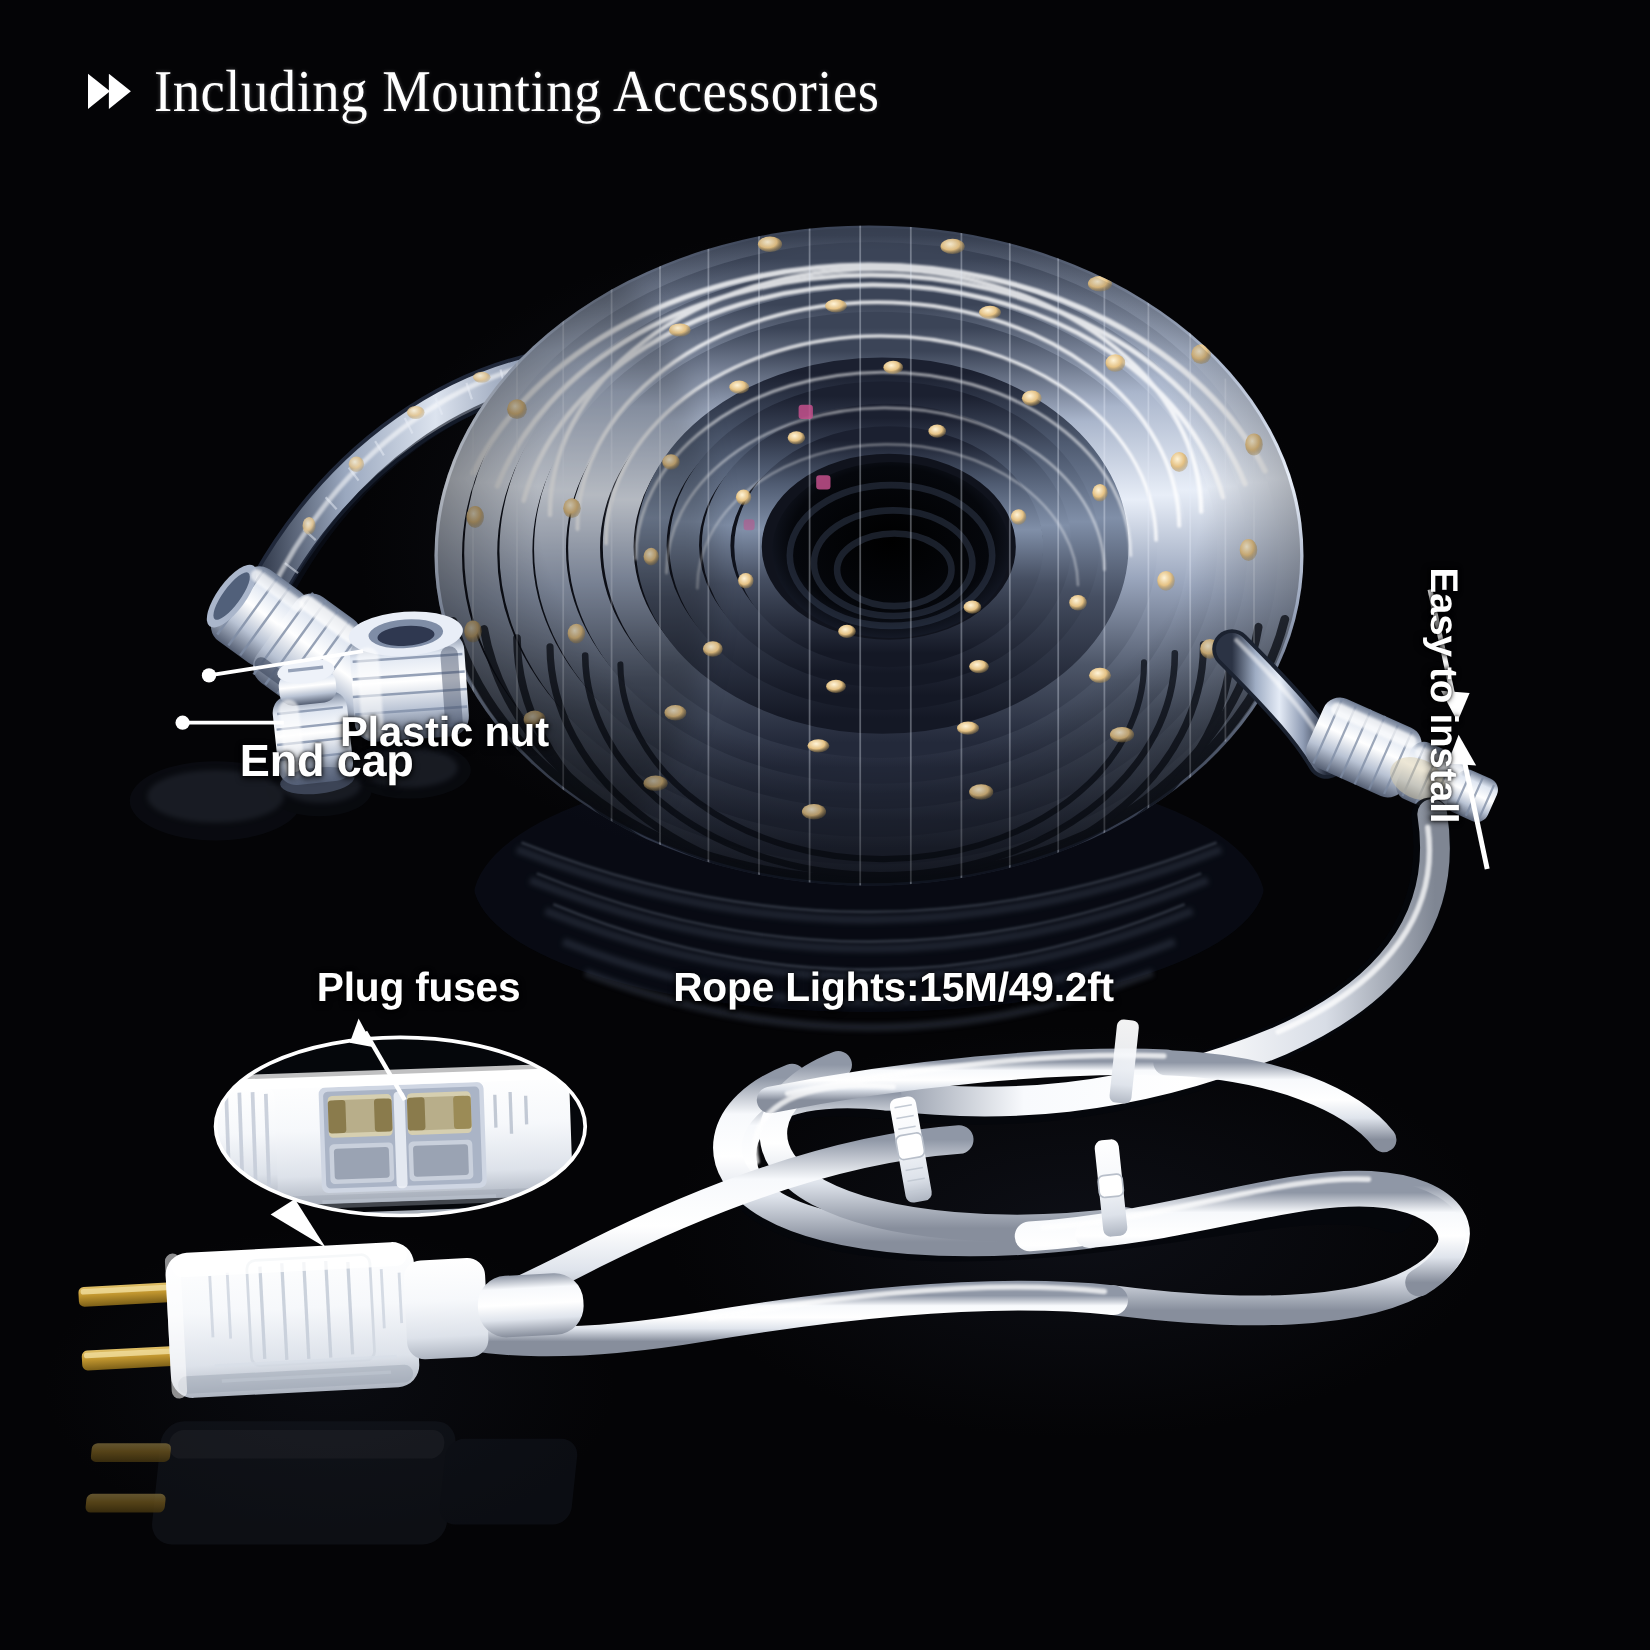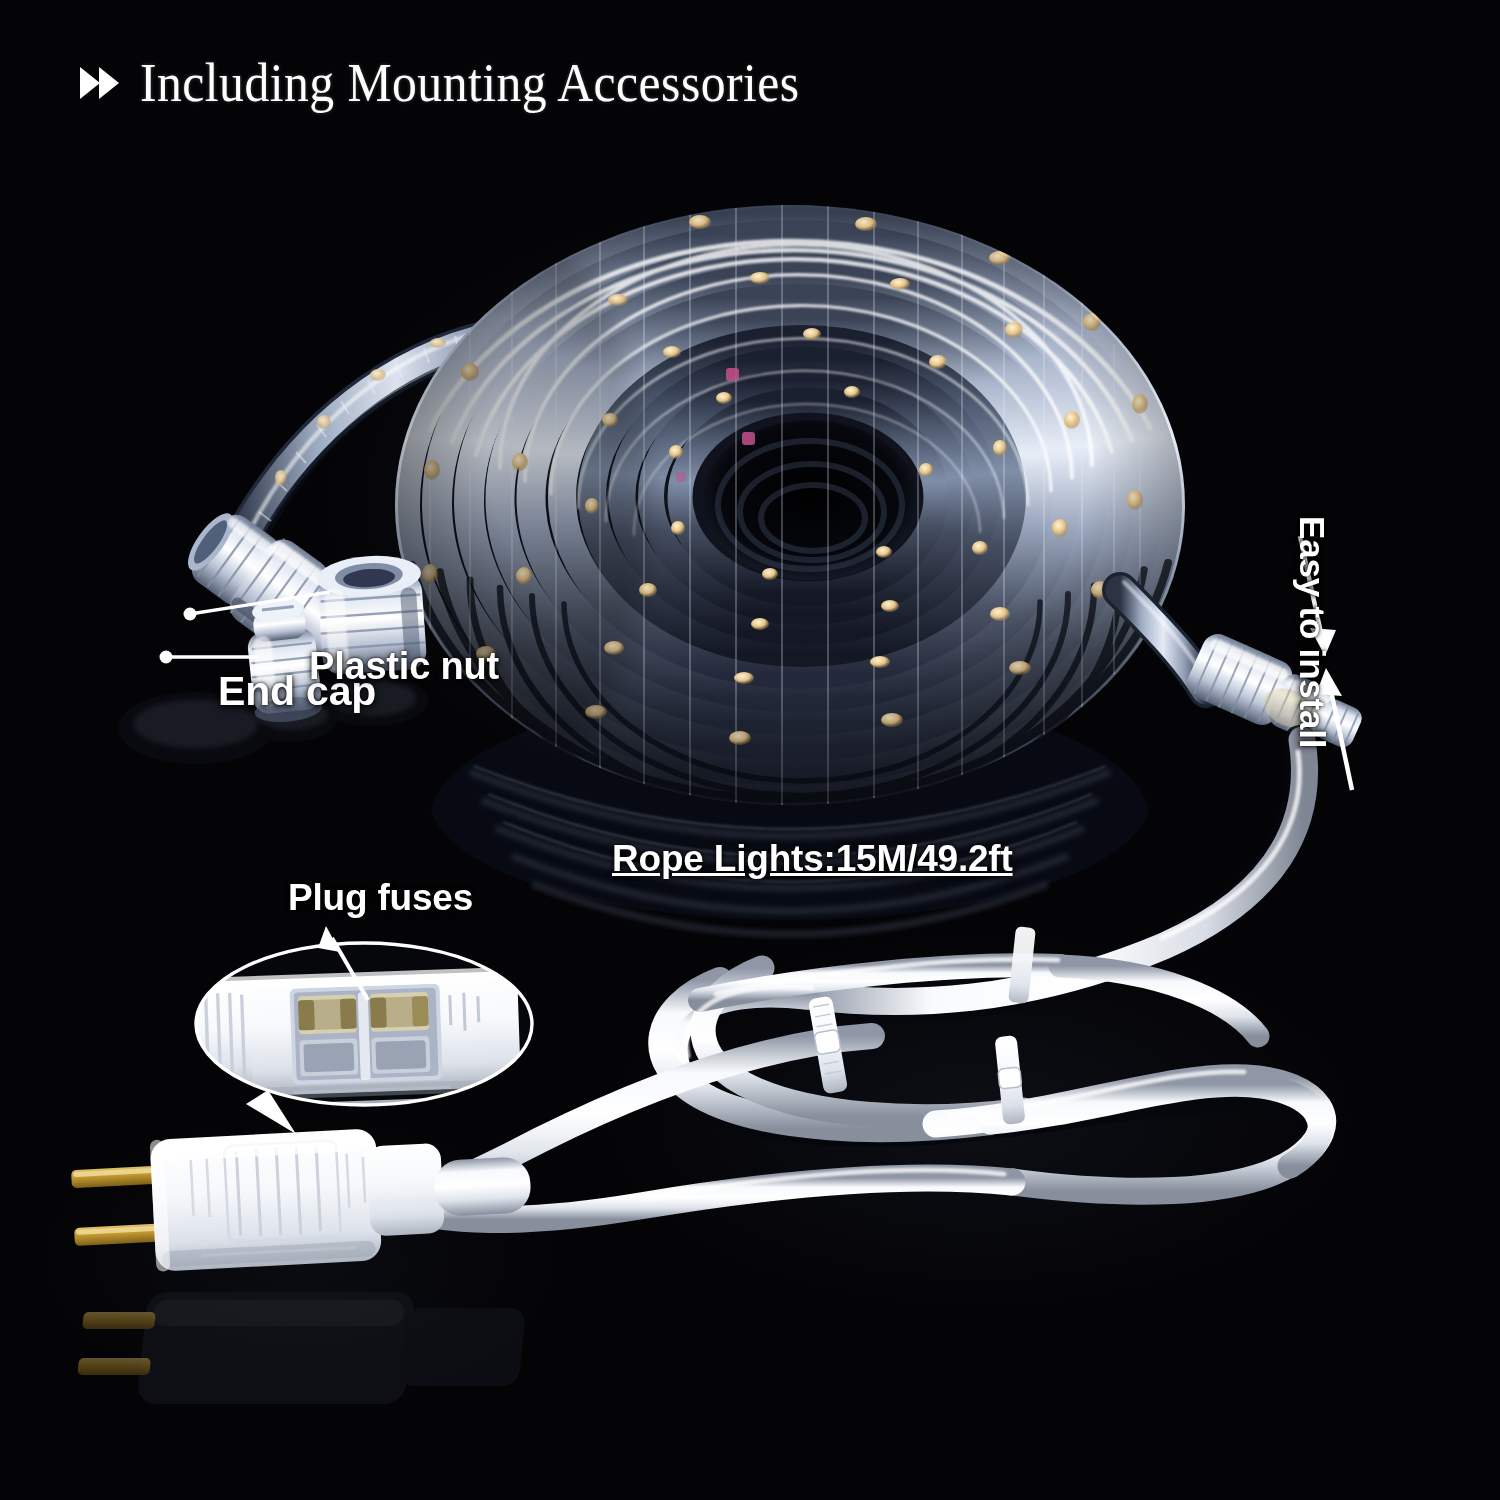--- a/index.html
+++ b/index.html
@@ -45,21 +45,21 @@
     position:absolute;
     color:#fff;
     font-weight:bold;
     white-space:nowrap;
     letter-spacing:-.2px;
     text-shadow:0 2px 7px rgba(0,0,0,.95), 0 0 3px rgba(0,0,0,.9);
     z-index:55;
   }
   #label-end-cap{left:218px;top:668px;font-size:41px;}
   #label-plastic-nut{left:309px;top:645px;font-size:38px;}
-  #label-rope{left:612px;top:838px;font-size:37px;text-decoration:underline;}
+  #label-rope{left:612px;top:877px;font-size:37px;}
   #label-fuses{left:288px;top:877px;font-size:37px;}
   #label-cable{left:855px;top:1228px;font-size:37px;}
   #label-easy{
     left:1296px;top:516px;font-size:35px;
     transform-origin:left top;
     transform:rotate(90deg) translateY(-36px);
   }
   
   .ovl{position:absolute;left:0;top:0;width:1500px;height:1500px;pointer-events:none;}
   .ovl-art{z-index:20;}

